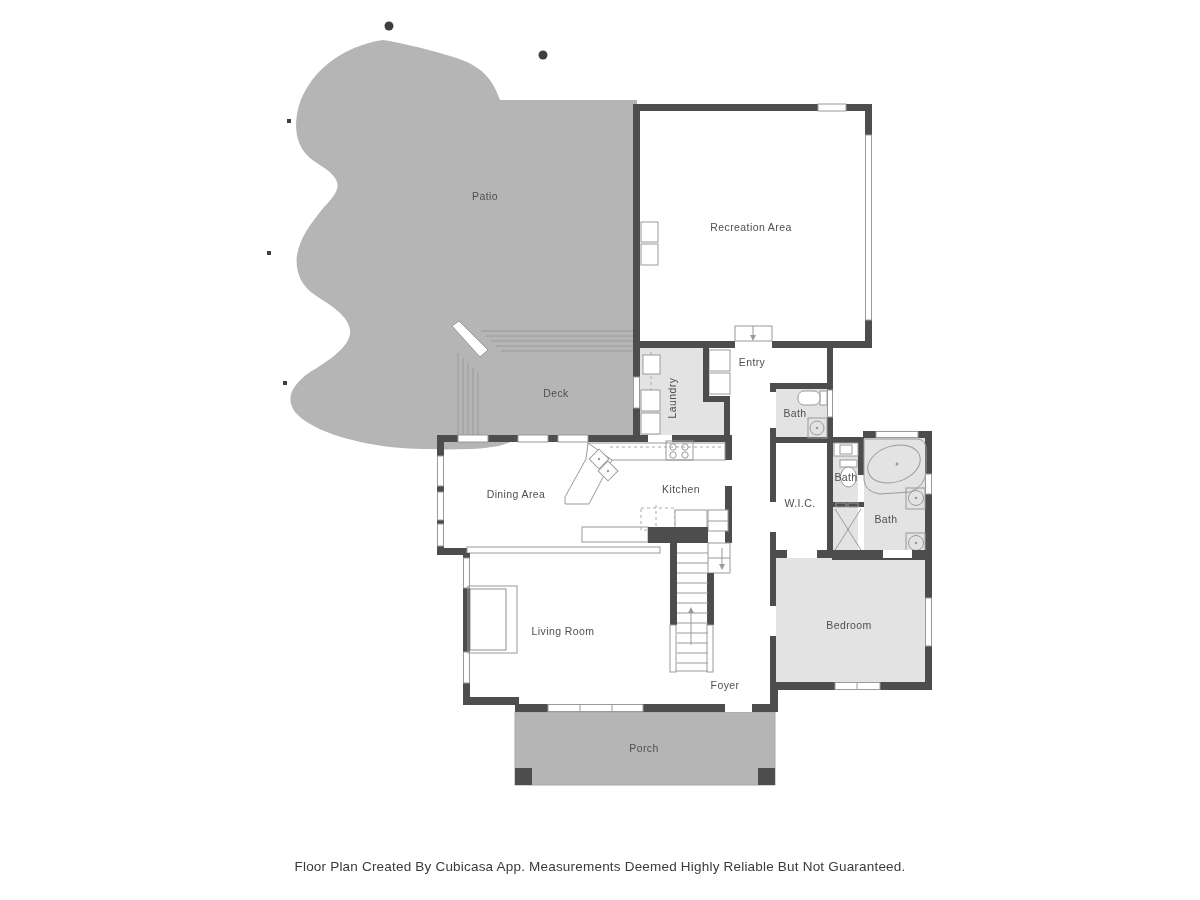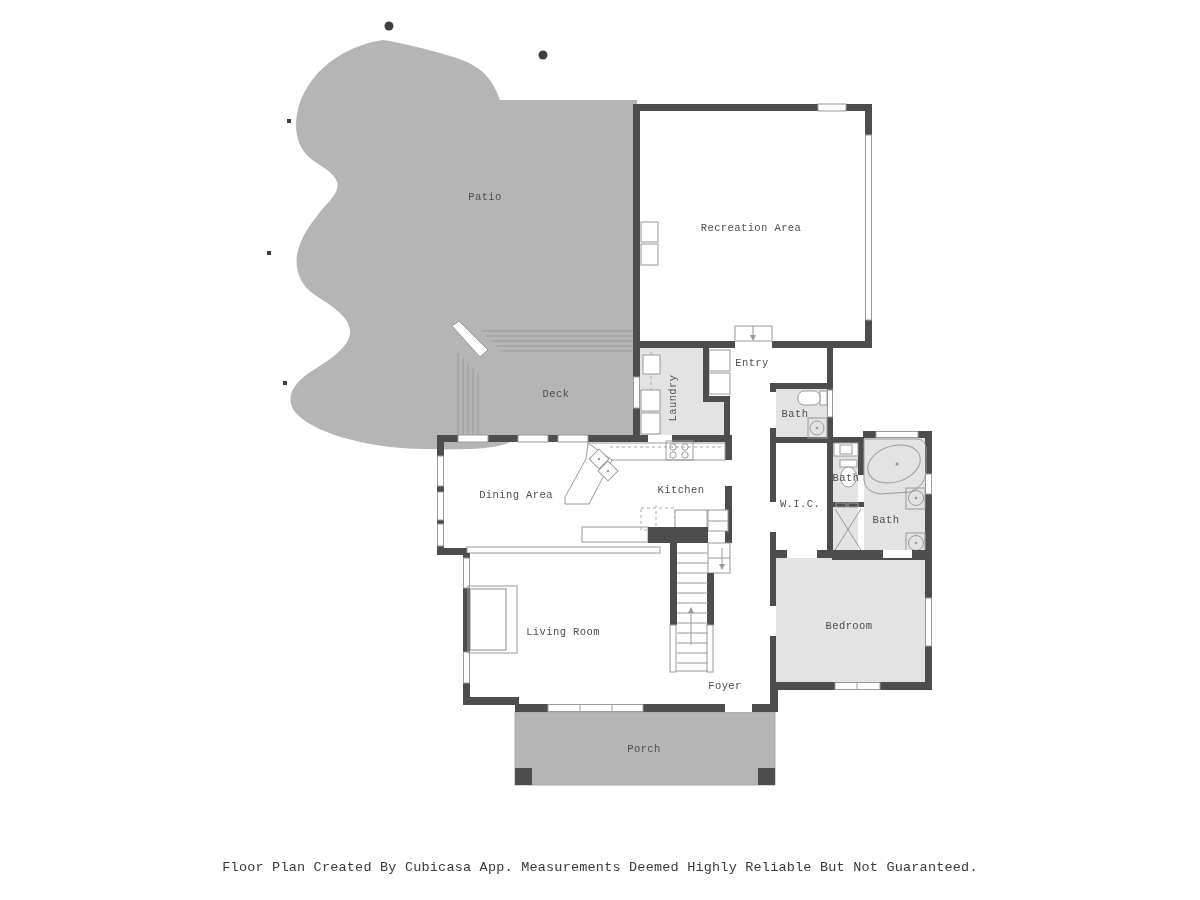--- a/index.html
+++ b/index.html
@@ -1,17 +1,17 @@
 <!DOCTYPE html>
 <html><head>
 <meta charset="utf-8">
 <style>
   html,body{margin:0;padding:0;background:#fff;}
   #canvas{position:relative;width:1200px;height:900px;background:#ffffff;overflow:hidden;
-          font-family:Liberation Mono, monospace;}
+          font-family:Liberation Sans, sans-serif;}
   svg{position:absolute;left:0;top:0;}
   .wall{fill:#4d4d4d;}
   .outdoor{fill:#b5b5b5;}
   .roomlight{fill:#e3e3e3;}
   .roomwhite{fill:#ffffff;}
   .win{fill:#ffffff;stroke:#9a9a9a;stroke-width:1;}
   .gap{fill:#ffffff;}
   .fix{fill:#ffffff;stroke:#9a9a9a;stroke-width:1;}
   .fixn{fill:none;stroke:#9a9a9a;stroke-width:1;}
   .thin{stroke:#9a9a9a;stroke-width:1;fill:none;}

